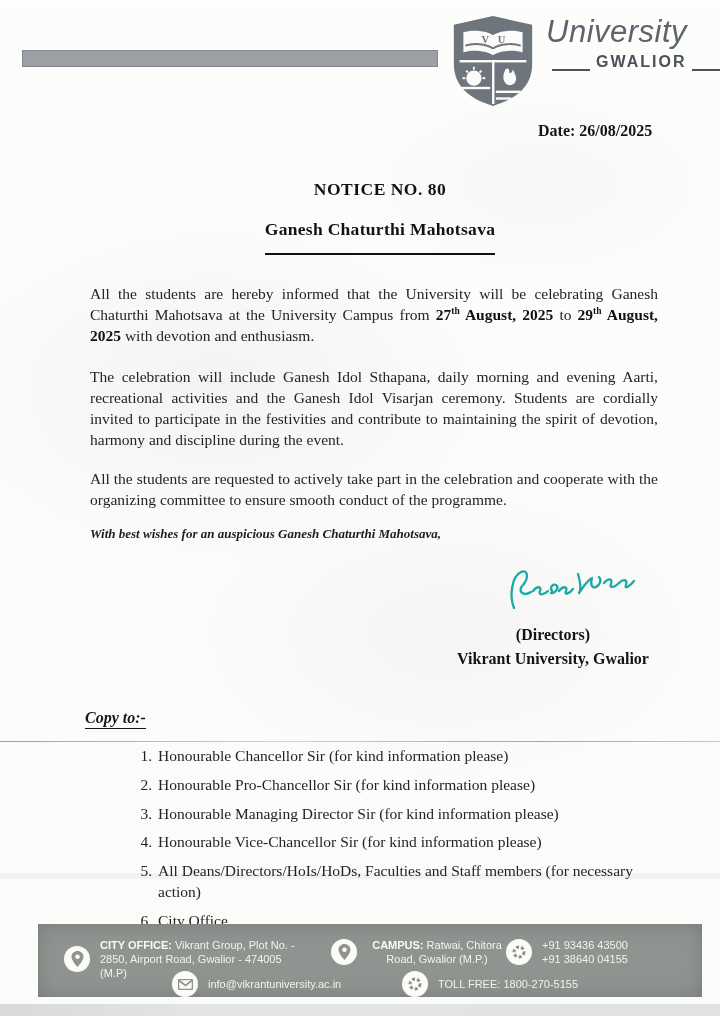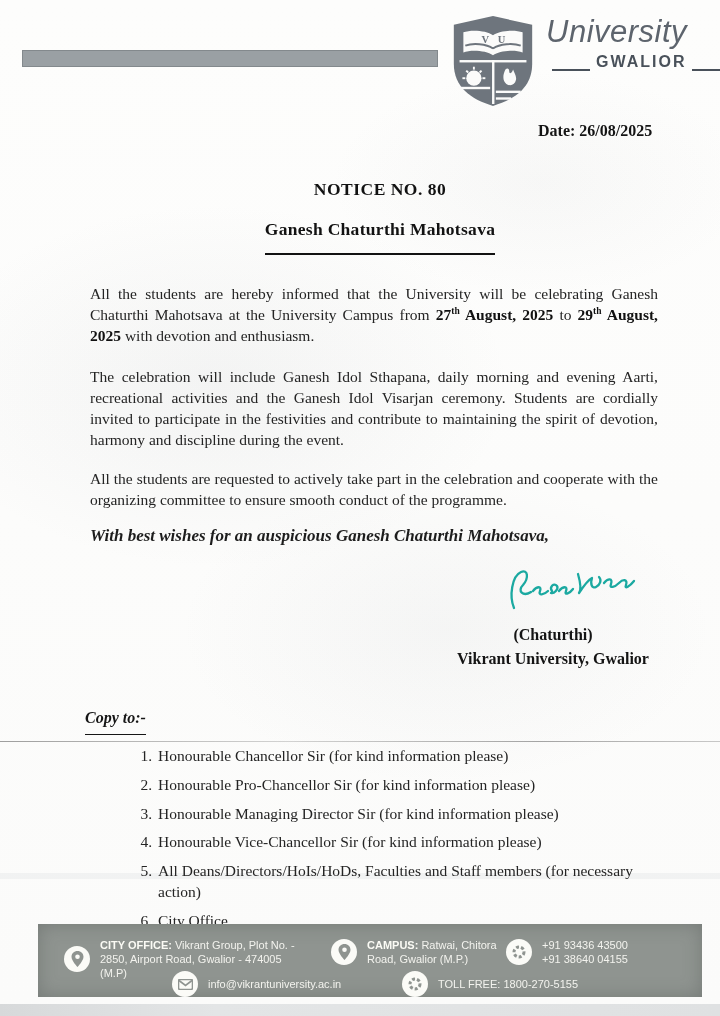--- a/index.html
+++ b/index.html
@@ -25,26 +25,26 @@
   .date{position:absolute;left:538px;top:122px;font-weight:bold;font-size:16px;color:#141414;}
   
   .notice-no{position:absolute;left:0;top:179px;width:760px;text-align:center;font-weight:bold;font-size:17.5px;letter-spacing:0.5px;color:#121212;}
   .title-wrap{position:absolute;left:0;top:219px;width:760px;text-align:center;}
   .notice-title{font-weight:bold;font-size:17.5px;color:#121212;border-bottom:2px solid #121212;padding-bottom:14px;letter-spacing:0.3px;}
   
   .para{position:absolute;left:90px;width:568px;margin:0;font-size:15.5px;line-height:21px;text-align:justify;color:#242424;}
   .p1{top:283px;} .p2{top:366px;} .p3{top:468px;}
   .para b{color:#111;}
   sup{font-size:9.5px;vertical-align:super;line-height:0;font-weight:bold;}
-  .wish{position:absolute;left:90px;top:526px;width:568px;margin:0;font-size:17px;font-weight:bold;font-style:italic;color:#1d1d1d;}
+  .wish{position:absolute;left:90px;top:526px;width:568px;margin:0;font-size:13px;font-weight:bold;font-style:italic;color:#1d1d1d;}
   
   .signature{position:absolute;left:498px;top:562px;}
   .sign-block{position:absolute;left:438px;top:623px;width:230px;text-align:center;font-weight:bold;font-size:16px;line-height:24px;color:#141414;}
   
-  .copyto{position:absolute;left:85px;top:709px;font-weight:bold;font-style:italic;font-size:16px;color:#161616;border-bottom:1.6px solid #161616;padding-bottom:7px;}
+  .copyto{position:absolute;left:85px;top:709px;font-weight:bold;font-style:italic;font-size:16px;color:#161616;border-bottom:1.6px solid #161616;padding-bottom:1px;}
   .crease{position:absolute;left:0;top:741px;width:720px;height:1px;background:linear-gradient(90deg, rgba(45,45,45,0.45), rgba(45,45,45,0.2) 40%, rgba(45,45,45,0.42) 75%, rgba(45,45,45,0.25));}
   .copy-list{position:absolute;left:121px;top:738px;width:505px;margin:0;padding:0 0 0 27px;font-size:15.5px;line-height:20.8px;color:#242424;}
   .copy-list li{padding-left:2px;margin:8px;}
   
   .footer{position:absolute;left:38px;top:924px;width:664px;height:73px;background:#8f9490;color:#f3f3ee;font-family:"Liberation Sans",sans-serif;font-size:11px;line-height:14px;box-shadow:inset 0 0 18px rgba(70,74,71,0.35);}
   .fgroup{position:absolute;display:flex;align-items:center;}
   .fcircle{width:26px;height:26px;border-radius:50%;background:#fbfbf7;display:flex;align-items:center;justify-content:center;flex:0 0 26px;}
   .ftext{margin-left:10px;}
   .ftext b{font-weight:bold;color:#fbfbf5;}
   .bottom-strip{position:absolute;left:0;top:1004px;width:720px;height:12px;background:linear-gradient(90deg,#d7d9da,#e3e5e6 30%,#dfe1e2);}
@@ -107,21 +107,21 @@
   <svg class="signature" width="142" height="58" viewBox="0 0 142 58">
     <path d="M16 46 C11 34 14 14 23 10 C30 7 31 16 25 23 C19 29 25 35 33 30
              M35 29 C39 24 44 24 42 29 C40 34 46 33 50 29
              M54 29 C51 25 56 20 59 24 C61 27 56 32 53 31
              M61 29 C65 24 70 24 68 29 C66 34 72 31 75 27
              M80 12 C82 19 84 27 81 31 C85 25 90 18 94 16 C92 22 94 27 98 25 C102 23 104 18 101 15
              M106 21 C110 16 115 16 113 22 C111 27 117 25 121 21 C125 17 130 17 128 23 C126 28 132 24 136 19" stroke="#1ba9a1" stroke-width="2.3" fill="none" stroke-linecap="round" stroke-linejoin="round"></path>
   </svg>
 
   <div class="sign-block">
-    <div>(Chaturthi)</div>
+    <div>(Directors)</div>
     <div>Vikrant University, Gwalior</div>
   </div>
 
   <div class="copyto">Copy to:-</div>
   <div class="crease"></div>
   <div class="scanline"></div>
 
   <ol class="copy-list">
     <li><span>Honourable Chancellor Sir (for kind information please)</span></li>
     <li><span>Honourable Pro-Chancellor Sir (for kind information please)</span></li>
@@ -137,21 +137,21 @@
 
     <div class="fgroup" style="left:26px;top:14px;">
       <div class="fcircle">
         <svg width="13" height="16" viewBox="0 0 13 16">
             <path d="M6.5 0 C3 0 0.5 2.6 0.5 5.8 C0.5 10 6.5 16 6.5 16 C6.5 16 12.5 10 12.5 5.8 C12.5 2.6 10 0 6.5 0 Z M6.5 8 A2.3 2.3 0 1 1 6.5 3.4 A2.3 2.3 0 0 1 6.5 8 Z" fill="#8f9490"></path>
           </svg>
       </div>
       <div class="ftext" style="width:205px;"><b>CITY OFFICE:</b><span> Vikrant Group, Plot No. - 2850, Airport Road, Gwalior - 474005 (M.P)</span></div>
     </div>
 
-    <div class="fgroup" style="left:293px;top:14px;">
+    <div class="fgroup" style="left:293px;top:14px;text-align:center;">
       <div class="fcircle">
         <svg width="13" height="16" viewBox="0 0 13 16">
             <path d="M6.5 0 C3 0 0.5 2.6 0.5 5.8 C0.5 10 6.5 16 6.5 16 C6.5 16 12.5 10 12.5 5.8 C12.5 2.6 10 0 6.5 0 Z M6.5 8 A2.3 2.3 0 1 1 6.5 3.4 A2.3 2.3 0 0 1 6.5 8 Z" fill="#8f9490"></path>
           </svg>
       </div>
       <div class="ftext" style="width:140px;"><b>CAMPUS:</b><span> Ratwai, Chitora Road, Gwalior (M.P.)</span></div>
     </div>
 
     <div class="fgroup" style="left:468px;top:14px;">
       <div class="fcircle">

